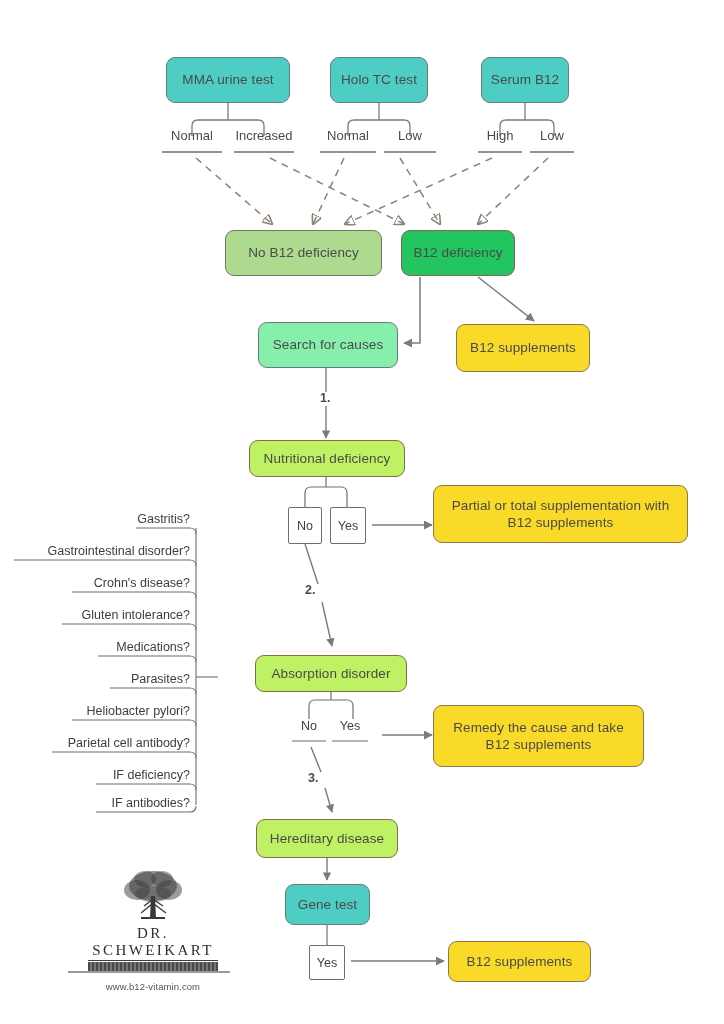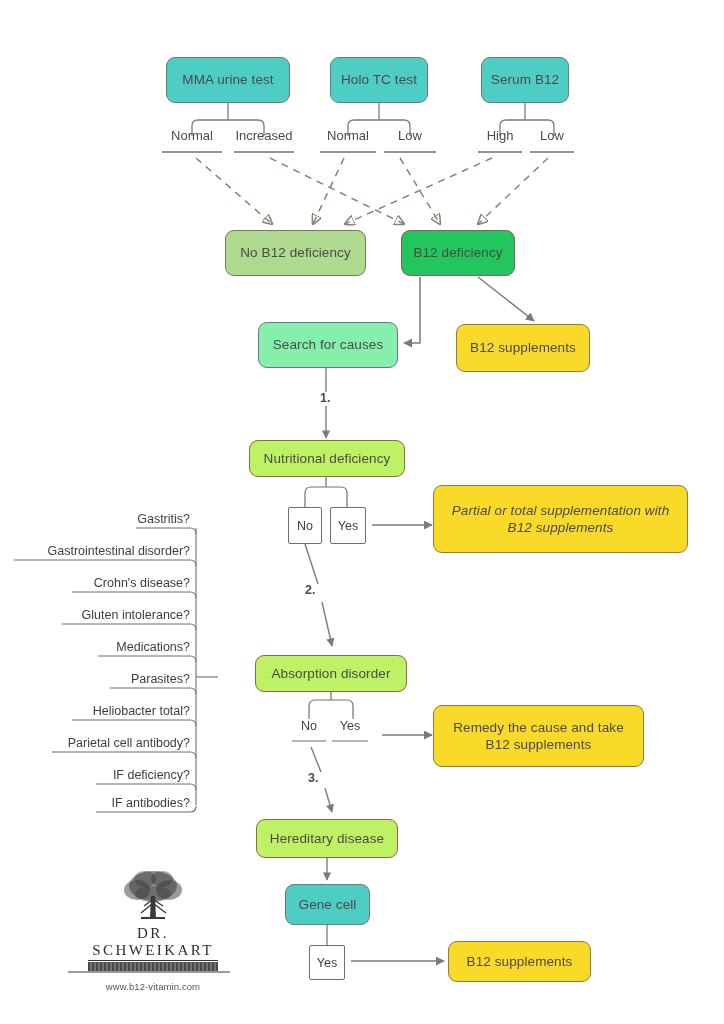--- a/index.html
+++ b/index.html
@@ -242,21 +242,21 @@
     <span>Serum B12</span>
   </div>
 
   <div class="branch-label" style="left:162px; top:128px; width:60px;">Normal</div>
   <div class="branch-label" style="left:230px; top:128px; width:68px;">Increased</div>
   <div class="branch-label" style="left:318px; top:128px; width:60px;">Normal</div>
   <div class="branch-label" style="left:384px; top:128px; width:52px;">Low</div>
   <div class="branch-label" style="left:478px; top:128px; width:44px;">High</div>
   <div class="branch-label" style="left:530px; top:128px; width:44px;">Low</div>
 
-  <div class="node green" style="left:225px; top:230px; width:141px; height:46px;">
+  <div class="node green" style="left:225px; top:230px; width:157px; height:46px;">
     <span>No B12 deficiency</span>
   </div>
   <div class="node red" style="left:401px; top:230px; width:114px; height:46px;">
     <span>B12 deficiency</span>
   </div>
 
   <div class="node blue" style="left:258px; top:322px; width:140px; height:46px;">
     <span>Search for causes</span>
   </div>
   <div class="node yellow" style="left:456px; top:324px; width:134px; height:48px;">
@@ -269,21 +269,21 @@
     <span>Nutritional deficiency</span>
   </div>
 
   <div class="yn-box" style="left:288px; top:507px; width:34px; height:37px;">
     <span>No</span>
   </div>
   <div class="yn-box" style="left:330px; top:507px; width:36px; height:37px;">
     <span>Yes</span>
   </div>
 
-  <div class="node yellow" style="left:433px; top:485px; width:255px; height:68px;font-style:italic;">
+  <div class="node yellow" style="left:433px; top:485px; width:255px; height:58px;">
     <span>Partial or total supplementation with B12 supplements</span>
   </div>
 
   <div class="step-num" style="left:305px; top:583px;">2.</div>
 
   <div class="node orange" style="left:255px; top:655px; width:152px; height:37px;">
     <span>Absorption disorder</span>
   </div>
 
   <div class="yn-plain" style="left:292px; top:719px; width:34px;">No</div>
@@ -293,38 +293,38 @@
     <span>Remedy the cause and take B12 supplements</span>
   </div>
 
   <div class="step-num" style="left:308px; top:771px;">3.</div>
 
   <div class="node orange" style="left:256px; top:819px; width:142px; height:39px;">
     <span>Hereditary disease</span>
   </div>
 
   <div class="node teal" style="left:285px; top:884px; width:85px; height:41px;">
-    <span>Gene cell</span>
+    <span>Gene test</span>
   </div>
 
   <div class="yn-box" style="left:309px; top:945px; width:36px; height:35px;">
     <span>Yes</span>
   </div>
 
   <div class="node yellow" style="left:448px; top:941px; width:143px; height:41px;">
     <span>B12 supplements</span>
   </div>
 
   <div class="cause-label" style="left:40px; top:512px; width:150px;">Gastritis?</div>
   <div class="cause-label" style="left:20px; top:544px; width:170px;">Gastrointestinal disorder?</div>
   <div class="cause-label" style="left:40px; top:576px; width:150px;">Crohn's disease?</div>
   <div class="cause-label" style="left:40px; top:608px; width:150px;">Gluten intolerance?</div>
   <div class="cause-label" style="left:40px; top:640px; width:150px;">Medications?</div>
   <div class="cause-label" style="left:40px; top:672px; width:150px;">Parasites?</div>
-  <div class="cause-label" style="left:40px; top:704px; width:150px;">Heliobacter total?</div>
+  <div class="cause-label" style="left:40px; top:704px; width:150px;">Heliobacter pylori?</div>
   <div class="cause-label" style="left:30px; top:736px; width:160px;">Parietal cell antibody?</div>
   <div class="cause-label" style="left:40px; top:768px; width:150px;">IF deficiency?</div>
   <div class="cause-label" style="left:40px; top:796px; width:150px;">IF antibodies?</div>
 
   <div id="logo-block">
     <svg id="logo-tree" width="92" height="58" viewBox="0 0 92 58">
       <g fill="#3a3a3a">
         <ellipse cx="46" cy="20" rx="24" ry="15" opacity="0.55"></ellipse>
         <ellipse cx="30" cy="24" rx="13" ry="10" opacity="0.5"></ellipse>
         <ellipse cx="62" cy="24" rx="13" ry="10" opacity="0.5"></ellipse>

